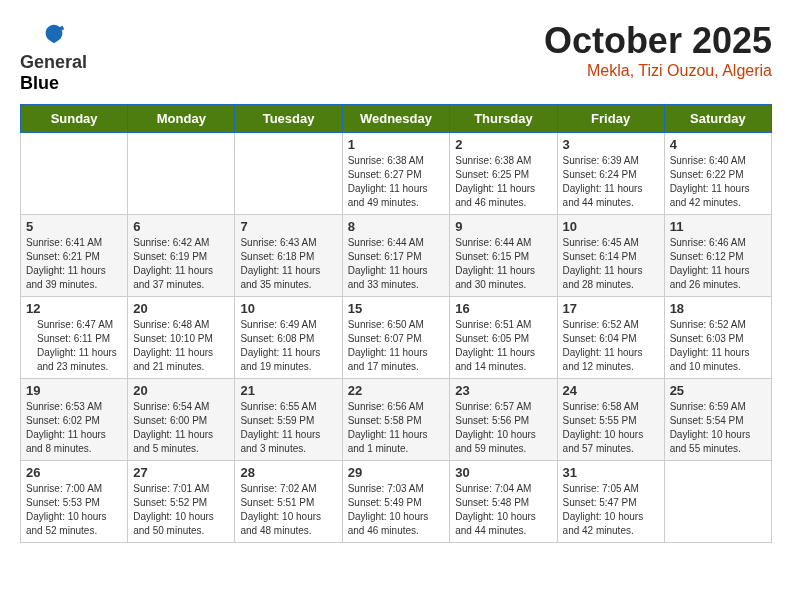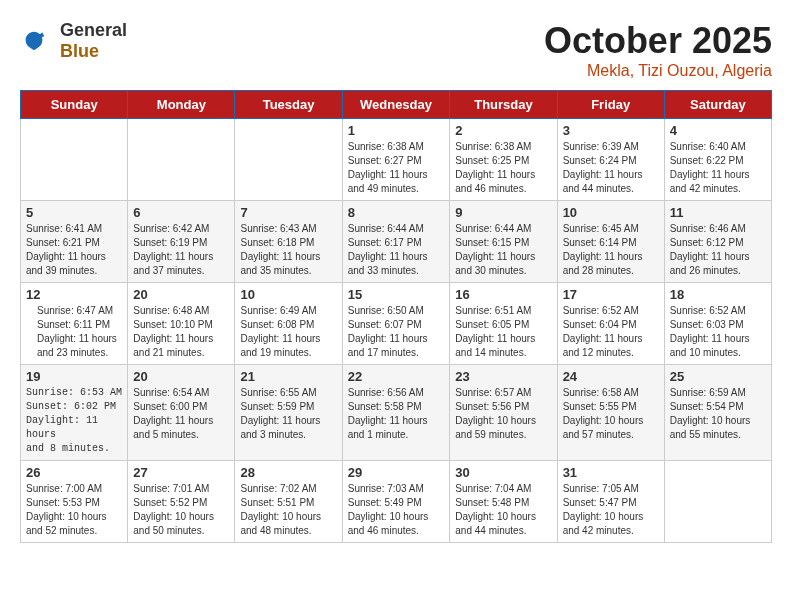--- a/index.html
+++ b/index.html
@@ -12,31 +12,32 @@
     }
     .header {
       display: flex;
       justify-content: space-between;
       align-items: flex-start;
       margin-bottom: 10px;
     }
     .logo {
       display: flex;
       align-items: center;
-      gap: 12px;
+      gap: 4px;
+      flex-direction: column;
     }
     .logo-text-general {
       font-size: 18px;
       font-weight: bold;
       color: #333;
     }
     .logo-text-blue {
       font-size: 18px;
       font-weight: bold;
-      color: #a16207;
+      color: #000000;
     }
     .logo-icon {
       width: 28px;
       height: 28px;
     }
     .title-block {
       text-align: right;
     }
     .month-title {
       font-size: 36px;
@@ -46,21 +47,21 @@
     .location-title {
       font-size: 16px;
       color: #c2410c;
     }
     .calendar {
       width: 100%;
       border-collapse: collapse;
       border: 1px solid #ccc;
     }
     .calendar th {
-      background-color: #b91c1c;
+      background-color: #4d7c0f;
       color: #fff;
       font-size: 13px;
       padding: 6px 4px;
       text-align: center;
       border: 1px solid #1a6bb5;
     }
     .calendar td {
       vertical-align: top;
       padding: 4px 5px;
       border: 1px solid #ccc;
@@ -258,21 +259,21 @@
           <span class="day-number">18</span>
           <div class="day-detail" style="white-space: pre-line;">Sunrise: 6:52 AM
 Sunset: 6:03 PM
 Daylight: 11 hours
 and 10 minutes.</div>
         </td>
       </tr>
       <tr class="row-even">
         <td>
           <span class="day-number">19</span>
-          <div class="day-detail" style="white-space: pre-line; font-family: Liberation Mono, monospace;">Sunrise: 6:53 AM
+          <div class="day-detail" style="white-space: pre-line;">Sunrise: 6:53 AM
 Sunset: 6:02 PM
 Daylight: 11 hours
 and 8 minutes.</div>
         </td>
         <td>
           <span class="day-number">20</span>
           <div class="day-detail" style="white-space: pre-line;">Sunrise: 6:54 AM
 Sunset: 6:00 PM
 Daylight: 11 hours
 and 5 minutes.</div>

